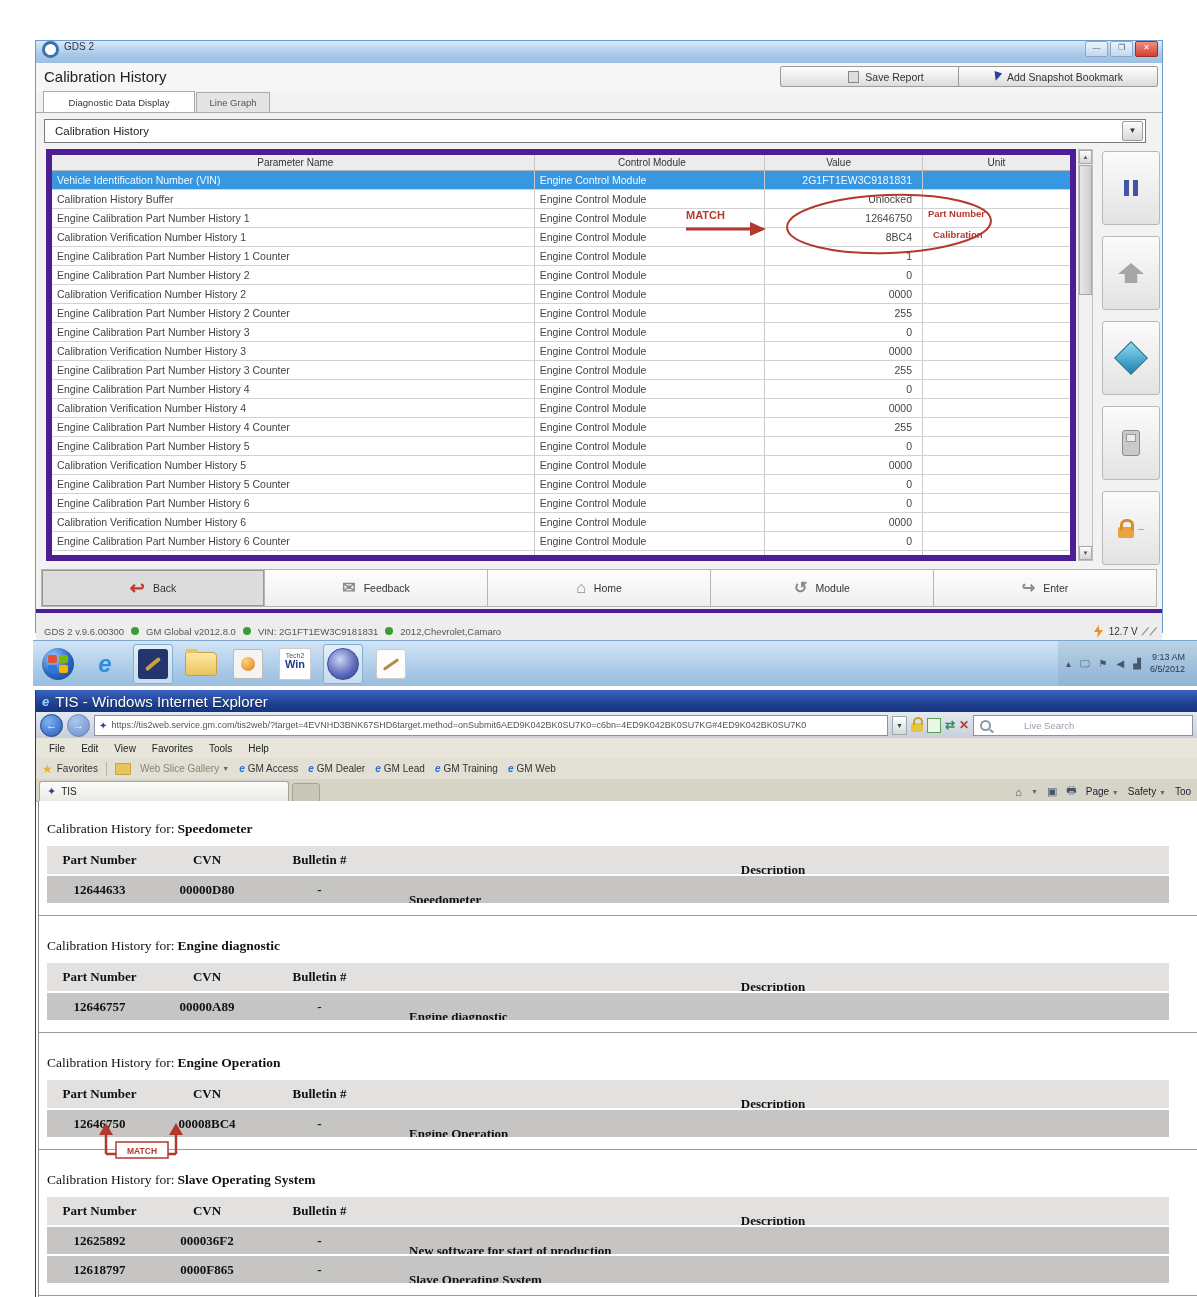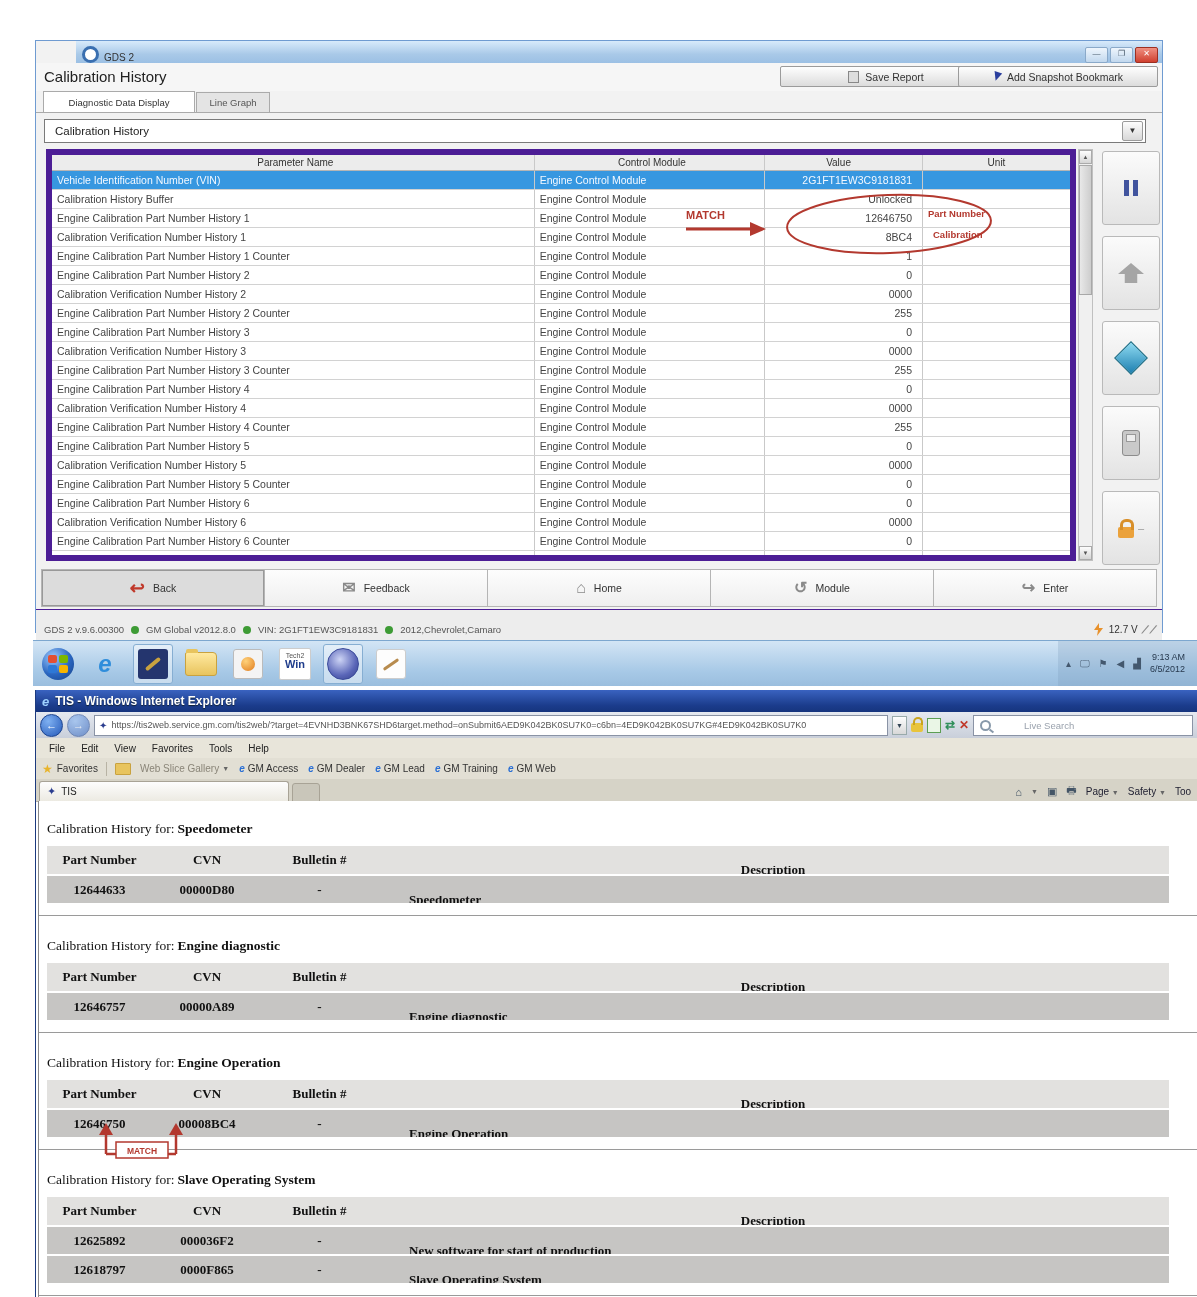--- a/index.html
+++ b/index.html
@@ -2,22 +2,22 @@
 <html><head>
 <meta charset="utf-8">
 <style>
   html,body{margin:0;padding:0;}
   body{width:1197px;height:1297px;position:relative;background:#fff;overflow:hidden;
        font-family:"Liberation Sans",sans-serif;-webkit-font-smoothing:antialiased;}
   
   .gds2{position:absolute;left:35px;top:40px;width:1128px;height:593px;background:#f2f2f2;
         border:1px solid #6f9bd1;box-sizing:border-box;}
   .g-titlebar{position:absolute;left:0;top:0;right:0;height:22px;
-        background:linear-gradient(#d8eafb,#a9c9e8 60%,#9cc0e4);display:flex;align-items:flex-end;
-        border-bottom:1px solid #8fb3d9;margin-left:40px;}
+        background:linear-gradient(#d8eafb,#a9c9e8 60%,#9cc0e4);display:flex;align-items:flex-start;
+        border-bottom:1px solid #8fb3d9;}
   .g-title-icon{width:11px;height:11px;border-radius:50%;border:3px solid #3a6fb0;background:#fff;margin:0 5px 0 6px;}
   .g-title-text{font-size:10px;color:#333;}
   .winctl{margin-left:auto;display:flex;gap:2px;padding-right:4px;}
   .wbtn{width:21px;height:14px;border:1px solid #8aa9c9;border-radius:2px;
         background:linear-gradient(#eef5fc,#c2d8ee);font-size:8px;line-height:12px;text-align:center;color:#456;}
   .wbtn.close{background:linear-gradient(#ef8f81,#d0402f);border-color:#9c2f22;color:#fff;}
   .g-header{position:absolute;left:0;top:22px;right:0;height:28px;background:#f6f6f6;}
   .g-pagetitle{position:absolute;left:8px;top:5px;font-size:15px;color:#222;font-weight:500;}
   .g-btn{position:absolute;top:3px;height:21px;border:1px solid #9b9b9b;border-radius:2px;
         background:linear-gradient(#fefefe,#dcdcdc);font-size:10.5px;color:#333;
@@ -77,21 +77,21 @@
   
   .g-nav{position:absolute;left:5px;right:5px;top:528px;height:38px;display:flex;border:1px solid #b5b5b5;
         background:#fff;box-sizing:border-box;}
   .g-nav-btn{flex:1;display:flex;align-items:center;justify-content:center;gap:8px;
         border-right:1px solid #b5b5b5;background:linear-gradient(#fdfdfd,#efefef);font-size:10.5px;color:#333;}
   .g-nav-btn:last-child{border-right:none;}
   .g-nav-btn.pressed{background:#dcdcdc;box-shadow:inset 0 0 0 1px #999;}
   .nav-ico{font-size:16px;font-weight:bold;color:#8a8a8a;line-height:1;}
   .nav-ico.red{color:#c0392b;font-size:18px;}
   
-  .g-status{position:absolute;left:0;right:0;top:568px;height:40px;background:#ededed;border-top:1px solid #4c1d95;
+  .g-status{position:absolute;left:0;right:0;top:568px;height:40px;background:#ededed;border-top:4px solid #4c1d95;
         display:flex;align-items:center;font-size:9.5px;color:#555;padding:0 8px;box-sizing:border-box;}
   .dot{width:8px;height:8px;border-radius:50%;background:#3d9b35;display:inline-block;margin:0 7px;}
   .g-status-right{margin-left:auto;display:flex;align-items:center;gap:6px;font-size:10px;color:#333;}
   .cable{font-size:13px;color:#8a8a8a;font-weight:bold;transform:rotate(8deg);}
   
   .taskbar{position:absolute;left:33px;right:0;top:640px;height:46px;
         background:linear-gradient(#d3e5f5,#a6c8e6 70%,#9bbede);border-top:1px solid #7da7cf;
         display:flex;align-items:center;padding-left:6px;box-sizing:border-box;}
   .tb-icon{width:38px;height:38px;margin-right:9px;border-radius:3px;display:flex;align-items:center;justify-content:center;}
   .tb-icon.framed{background:rgba(255,255,255,.45);border:1px solid #86aed2;}
@@ -117,21 +117,21 @@
   .tray{margin-left:auto;display:flex;align-items:center;gap:9px;padding:0 8px;height:100%;
         background:rgba(120,150,185,.25);}
   .tray-ico{font-size:10px;color:#44586e;}
   .tray-clock{text-align:right;font-size:9px;color:#27394e;line-height:1.25;padding-right:4px;}
   
   .ie{position:absolute;left:35px;top:690px;width:1162px;height:607px;background:#fff;
       border-left:1px solid #1c3a7e;box-sizing:border-box;overflow:hidden;}
   .ie-titlebar{position:absolute;left:0;top:0;right:0;height:22px;
       background:linear-gradient(#3a63c0,#1b3c8c 70%,#16357e);display:flex;align-items:center;color:#fff;}
   .ie-title-icon{font-size:13px;font-weight:bold;font-style:italic;color:#9fd2ff;margin:0 6px 0 6px;}
-  .ie-title-text{font-size:12px;font-weight:bold;text-shadow:0 1px 1px #123;}
+  .ie-title-text{font-size:15px;font-weight:normal;text-shadow:0 1px 1px #123;}
   .ie-addrrow{position:absolute;left:0;top:22px;right:0;height:26px;background:linear-gradient(#e5e9f0,#c9cfda);
       display:flex;align-items:center;gap:4px;padding:0 4px;box-sizing:border-box;}
   .navcirc{width:21px;height:21px;border-radius:50%;color:#fff;font-size:11px;line-height:21px;text-align:center;
       background:radial-gradient(circle at 35% 30%,#7fb1f2,#2458b8);border:1px solid #1c4490;}
   .navcirc.fwd{opacity:.55;}
   .addrfield{flex:1;height:19px;background:#fff;border:1px solid #8a93a5;display:flex;align-items:center;
       font-size:9px;color:#555;overflow:hidden;white-space:nowrap;}
   .addr-page-ico{color:#2b3d8f;font-size:10px;margin:0 4px;}
   .addr-drop{width:15px;height:19px;background:linear-gradient(#fdfdfd,#d8d8d8);border:1px solid #9aa;
       font-size:7px;text-align:center;line-height:18px;color:#345;box-sizing:border-box;}

